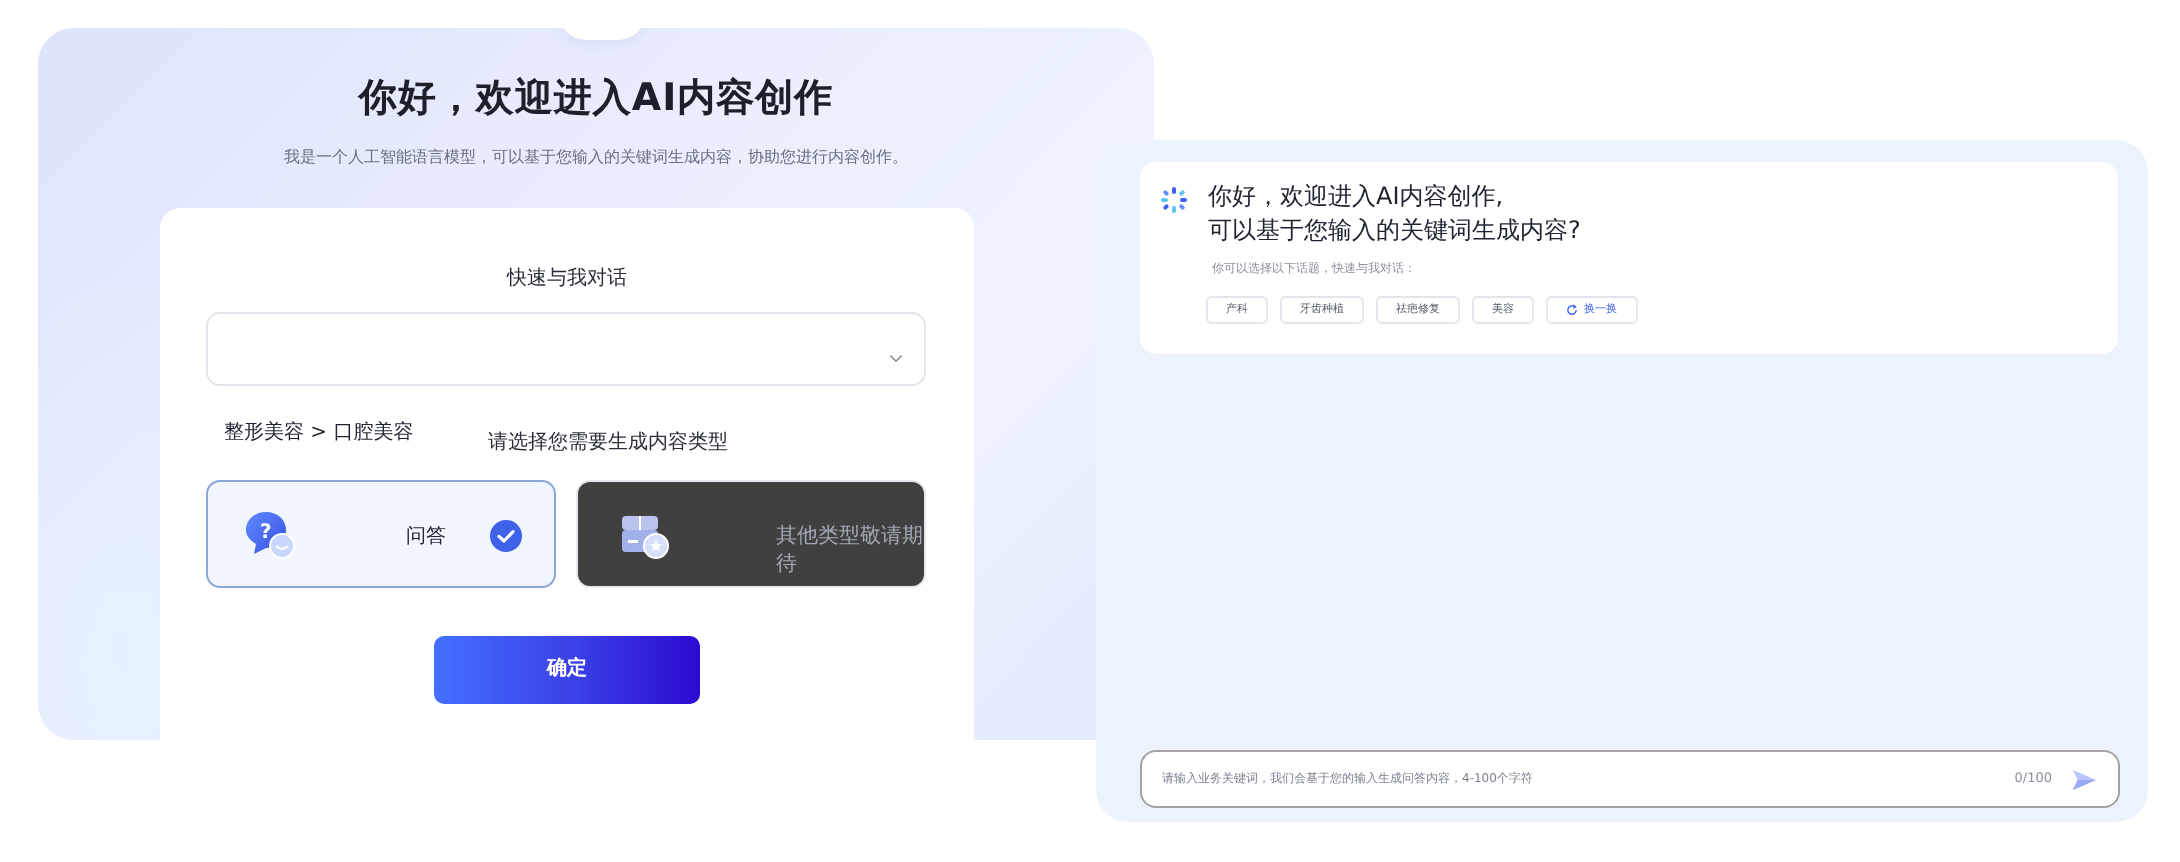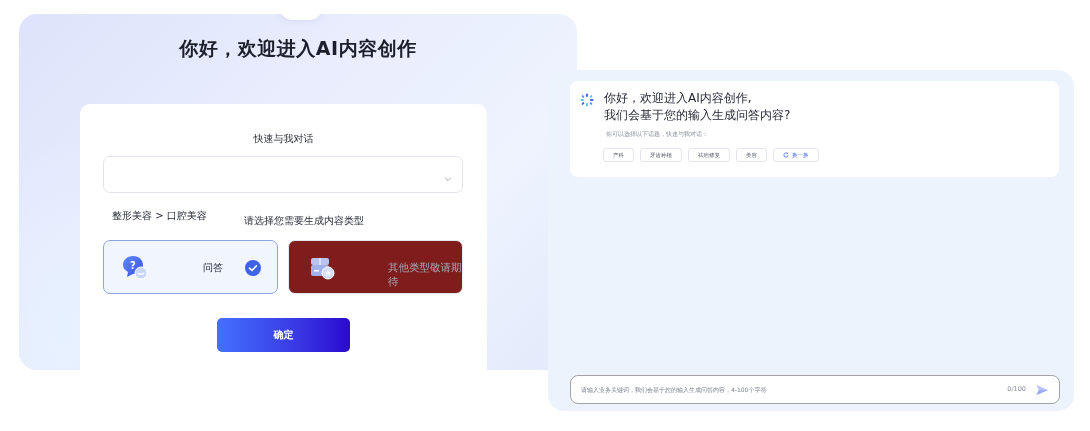--- a/index.html
+++ b/index.html
@@ -21,21 +21,21 @@
     font-size: 8px; color: #6a6f80; }
   .form-card { position: absolute; left: 61px; top: 90px; width: 407px; height: 300px;
     background: #ffffff; border-radius: 10px; }
   .label-center { position: absolute; left: 0; right: 0; text-align: center; font-size: 10px; color: #2a2d38; }
   .industry-select { position: absolute; left: 23px; top: 52px; width: 360px; height: 37px;
     border: 1px solid #e3e5ec; border-radius: 7px; background: #fff; cursor: pointer; }
   .industry-select .value { position: absolute; left: 8px; top: 11px; font-size: 10px; color: #1f2230; margin-top: 41px; }
   .industry-select .chev { position: absolute; right: 10px; top: 18px; width: 8px; height: 8px; }
   .type-card { position: absolute; top: 136px; width: 175px; height: 54px; border-radius: 7px; cursor: pointer; }
   .type-card.selected { left: 23px; background: #f1f5fe; border: 1px solid #8ea4db; }
-  .type-card.disabled { left: 208px; background: #7f1d1d; border: 1px solid #e6e8ef; cursor: default; }
+  .type-card.disabled { left: 208px; background: #404040; border: 1px solid #e6e8ef; cursor: default; }
   .type-card .ico { position: absolute; left: 18px; top: 13px; width: 26px; height: 26px; }
   .type-card .txt { position: absolute; left: 58px; top: 20px; font-size: 10px; color: #1f2230; margin-left: 41px; }
   .type-card.disabled .ico { left: 20px; }
   .type-card.disabled .txt { left: 58px; color: #a4a8b6; font-size: 10.5px; }
   .type-card .check { position: absolute; right: 16px; top: 19px; width: 16px; height: 16px; }
   .confirm-btn { position: absolute; left: 137px; top: 214px; width: 133px; height: 34px; border-radius: 5px;
     background: linear-gradient(90deg, #4470ff 0%, #3a3ee6 55%, #2b0ad0 100%);
     color: #fff; font-size: 10px; font-weight: bold; text-align: center; line-height: 34px; border: none; cursor: pointer; }
 
   
@@ -61,20 +61,21 @@
   .send-btn { position: absolute; right: 10px; top: 7px; width: 14px; height: 14px; cursor: pointer; }
 </style>
 </head>
 <body>
 
 <div class="stage">
 
   <section class="left-panel">
     <div class="notch"></div>
     <h1 class="welcome-title">你好，欢迎进入AI内容创作</h1>
+    <p class="welcome-sub">我是一个人工智能语言模型，可以基于您输入的关键词生成内容，协助您进行内容创作。</p>
 
     <div class="form-card">
       <div class="label-center" style="top:28px;">快速与我对话</div>
 
       <div class="industry-select">
         <span class="value">整形美容 &gt; 口腔美容</span>
         <svg class="chev" viewBox="0 0 10 10">
           <path d="M1.5 3.5 L5 7 L8.5 3.5" fill="none" stroke="#8a8e9b" stroke-width="1"></path>
         </svg>
       </div>
@@ -125,21 +126,21 @@
           <rect x="6" y="10" width="2" height="3.5" rx="1" fill="#5fc3f0"></rect>
           <rect x="0.5" y="6" width="3.5" height="2" rx="1" fill="#5fc3f0"></rect>
           <rect x="10" y="6" width="3.5" height="2" rx="1"></rect>
           <rect x="2" y="2" width="2" height="3" rx="1" transform="rotate(-45 3 3.5)" fill="#6b8bff"></rect>
           <rect x="10" y="9" width="2" height="3" rx="1" transform="rotate(-45 11 10.5)" fill="#6b8bff"></rect>
           <rect x="10" y="2" width="2" height="3" rx="1" transform="rotate(45 11 3.5)" fill="#5fc3f0"></rect>
           <rect x="2" y="9" width="2" height="3" rx="1" transform="rotate(45 3 10.5)"></rect>
         </g>
       </svg>
       <div class="greet-1">你好，欢迎进入AI内容创作,</div>
-      <div class="greet-2">我们会基于您的输入生成问答内容?</div>
+      <div class="greet-2">可以基于您输入的关键词生成内容?</div>
       <div class="hint">你可以选择以下话题，快速与我对话：</div>
       <div class="topics">
         <span class="topic">产科</span>
         <span class="topic">牙齿种植</span>
         <span class="topic">祛疤修复</span>
         <span class="topic">美容</span>
         <span class="topic refresh">
           <svg viewBox="0 0 10 10">
             <path d="M8.5 5 A3.5 3.5 0 1 1 7 2.2" fill="none" stroke="#3f63e8" stroke-width="1.2"></path>
             <path d="M6 0.8 L8 2.3 L6.2 3.8" fill="none" stroke="#3f63e8" stroke-width="1.1"></path>

